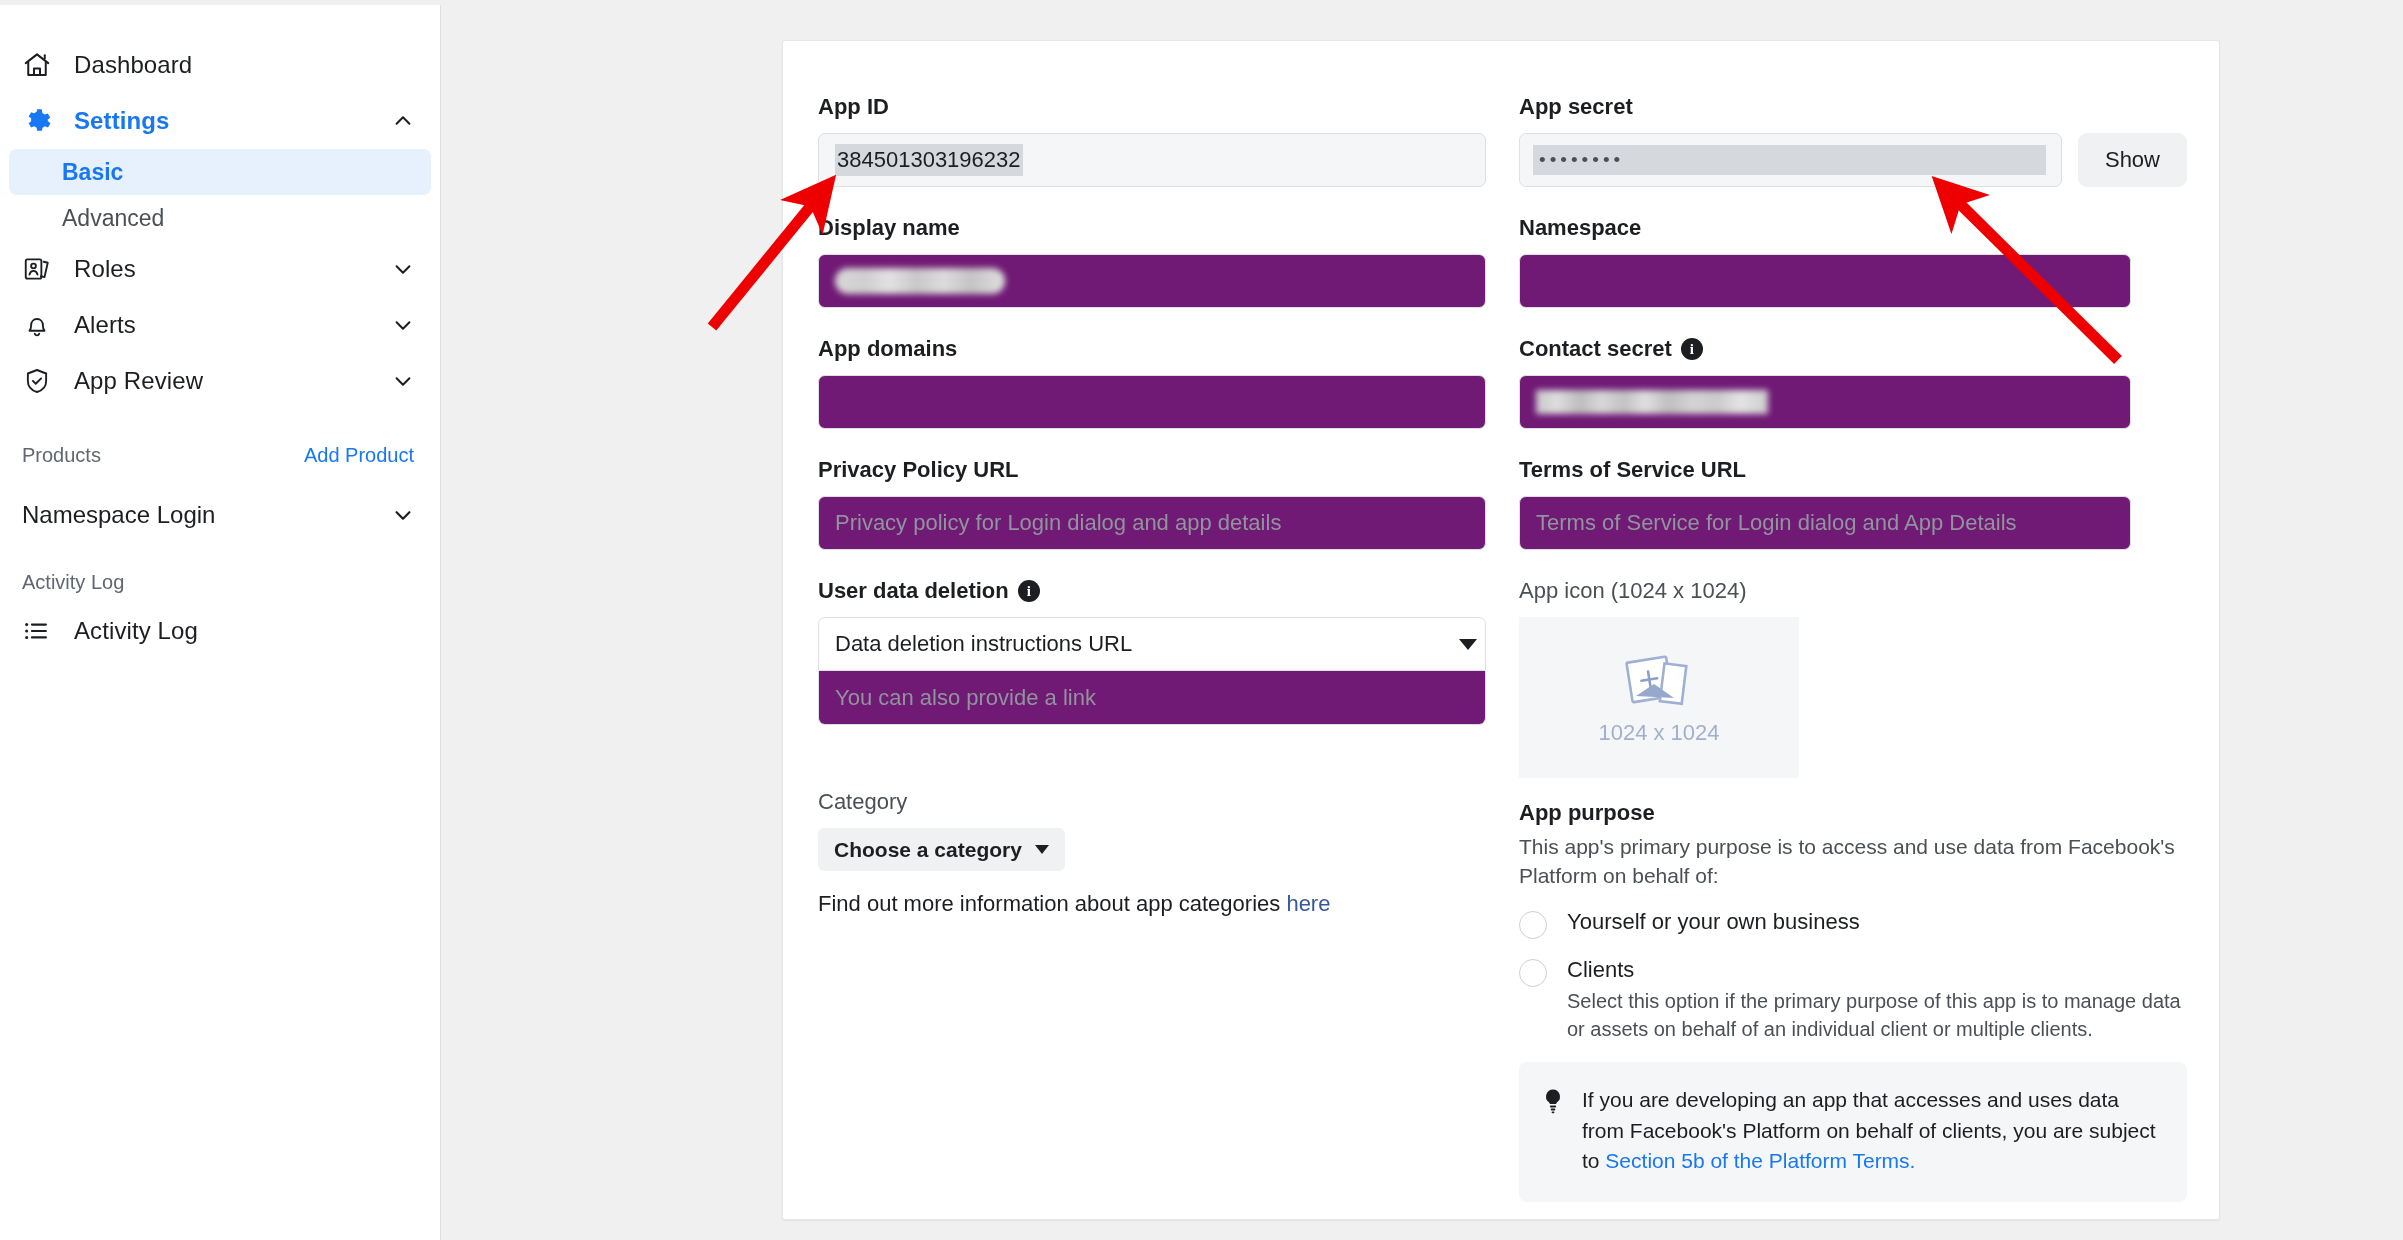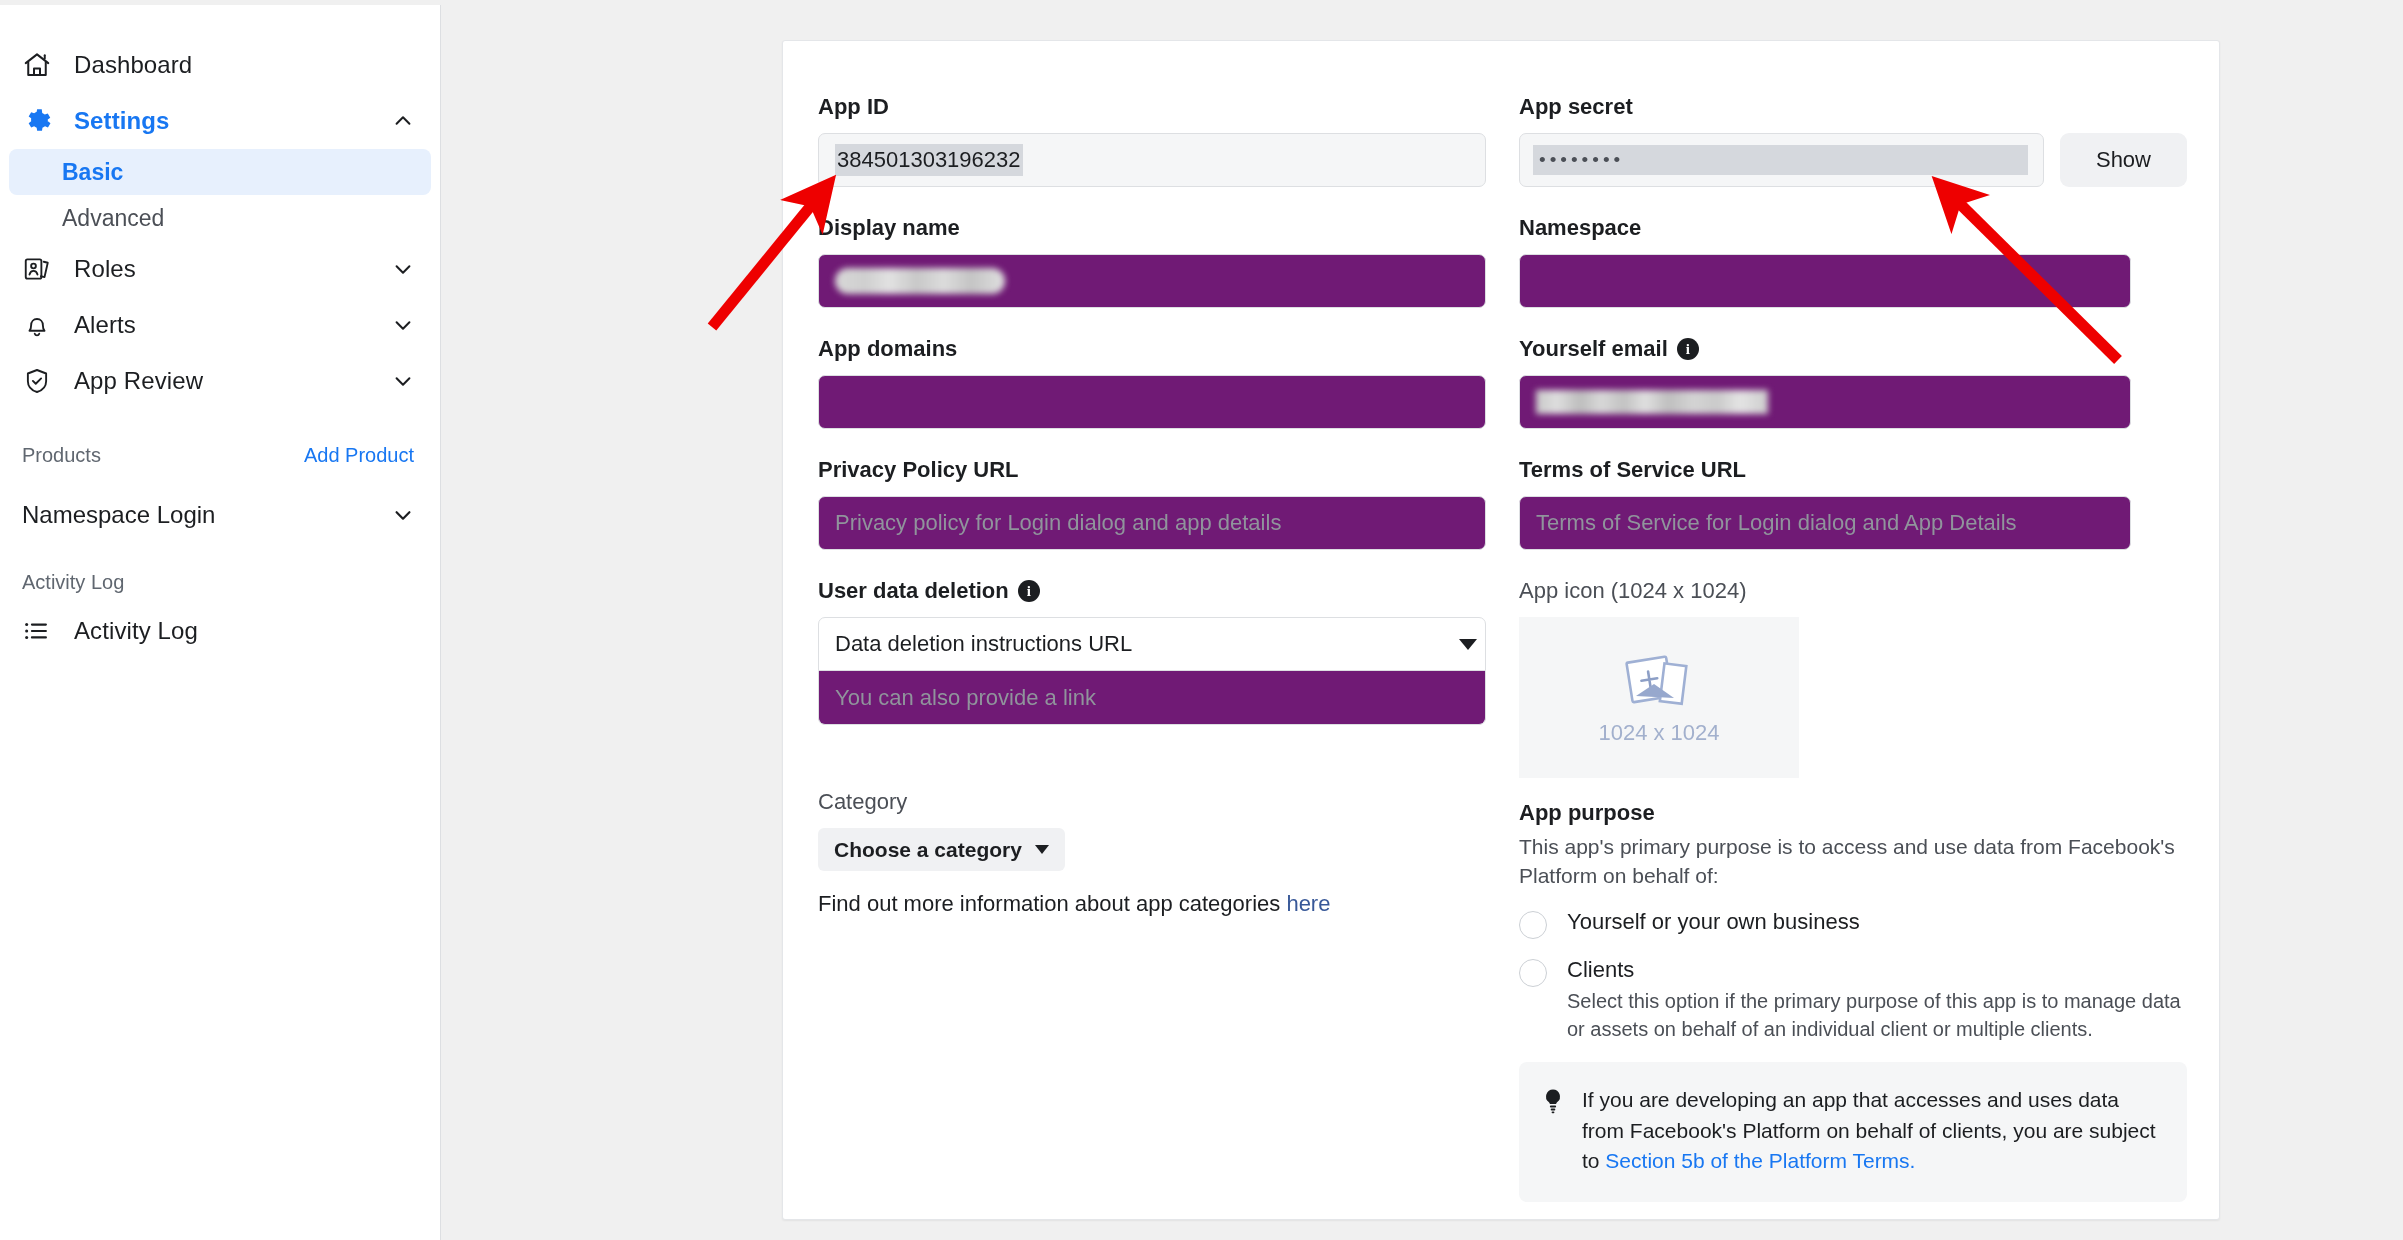--- a/index.html
+++ b/index.html
@@ -176,21 +176,21 @@
     height: 54px;
     min-width: 94px;
     background: #f0f1f3;
     border: 1px solid transparent;
     border-radius: 9px;
     font-size: 22px;
     color: #1c1e21;
     display: flex;
     align-items: center;
     justify-content: center;
-    padding: 0 35px;
+    padding: 0 26px;
     cursor: pointer;
   }
 
   .select {
     height: 54px;
     border: 1px solid #dddfe2;
     border-radius: 7px 7px 0 0;
     display: flex;
     align-items: center;
     justify-content: space-between;
@@ -531,21 +531,21 @@
           <div class="fld-label">Namespace</div>
           <div class="inp">
             <span></span>
           </div>
         </div>
 
         <div class="gap"></div>
 
         <div style="width:612px">
           <div class="fld-label">
-            <span>Yourself email</span>
+            <span>Contact secret</span>
             <span class="info-dot">i</span>
           </div>
           <div class="inp">
             <span style="display:inline-block;width:232px;height:24px;
                          background:linear-gradient(90deg,#c9c9c9 0%,#dedede 9%,#bdbdbd 19%,#d8d8d8 28%,#c2c2c2 38%,#e0e0e0 47%,#bfbfbf 57%,#d4d4d4 68%,#cacaca 78%,#e4e4e4 88%,#cdcdcd 100%);
                          filter:blur(3px);"></span>
           </div>
         </div>
 
         <div class="gap"></div>

